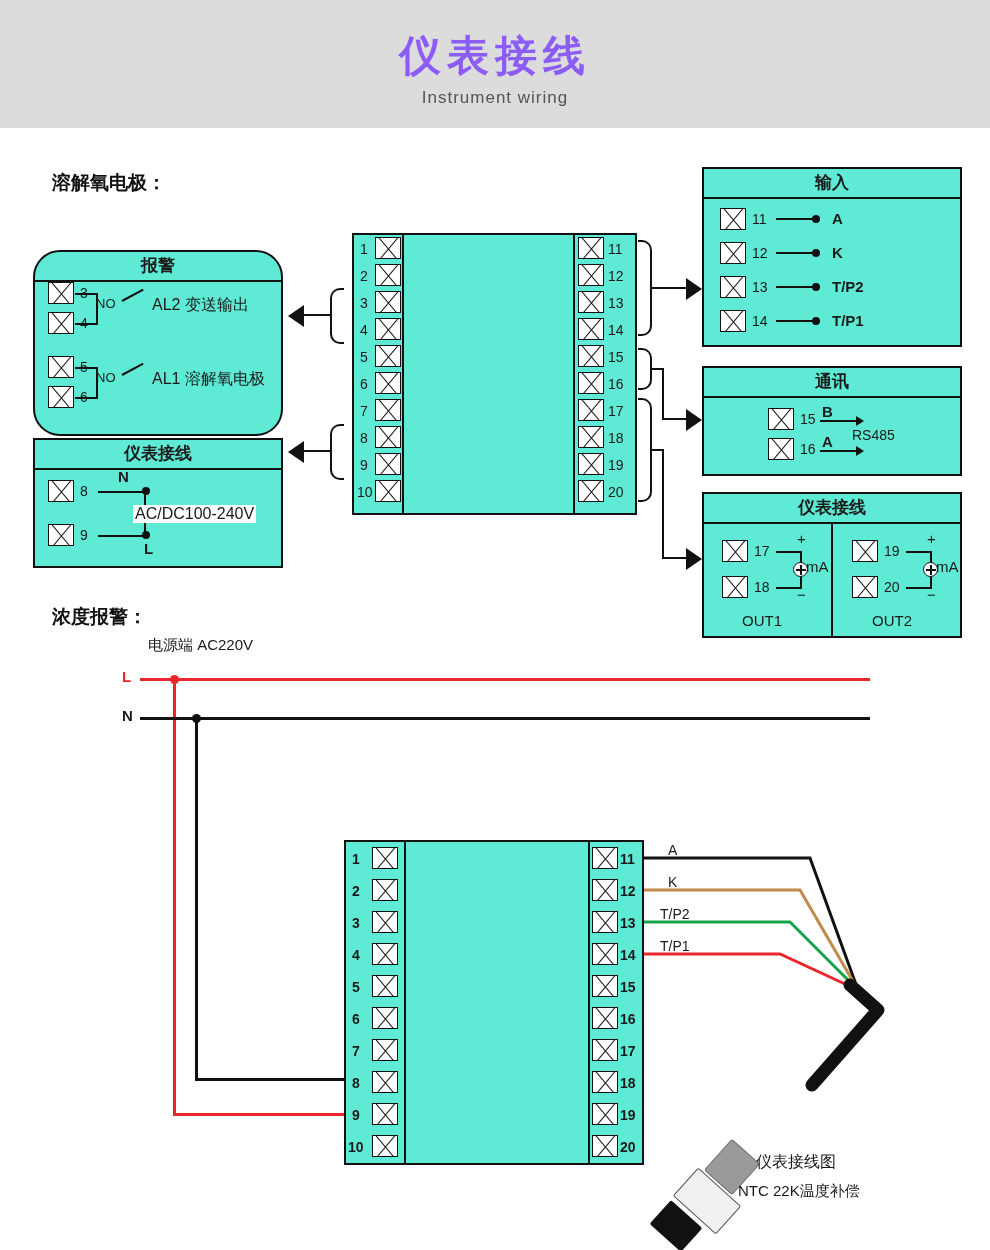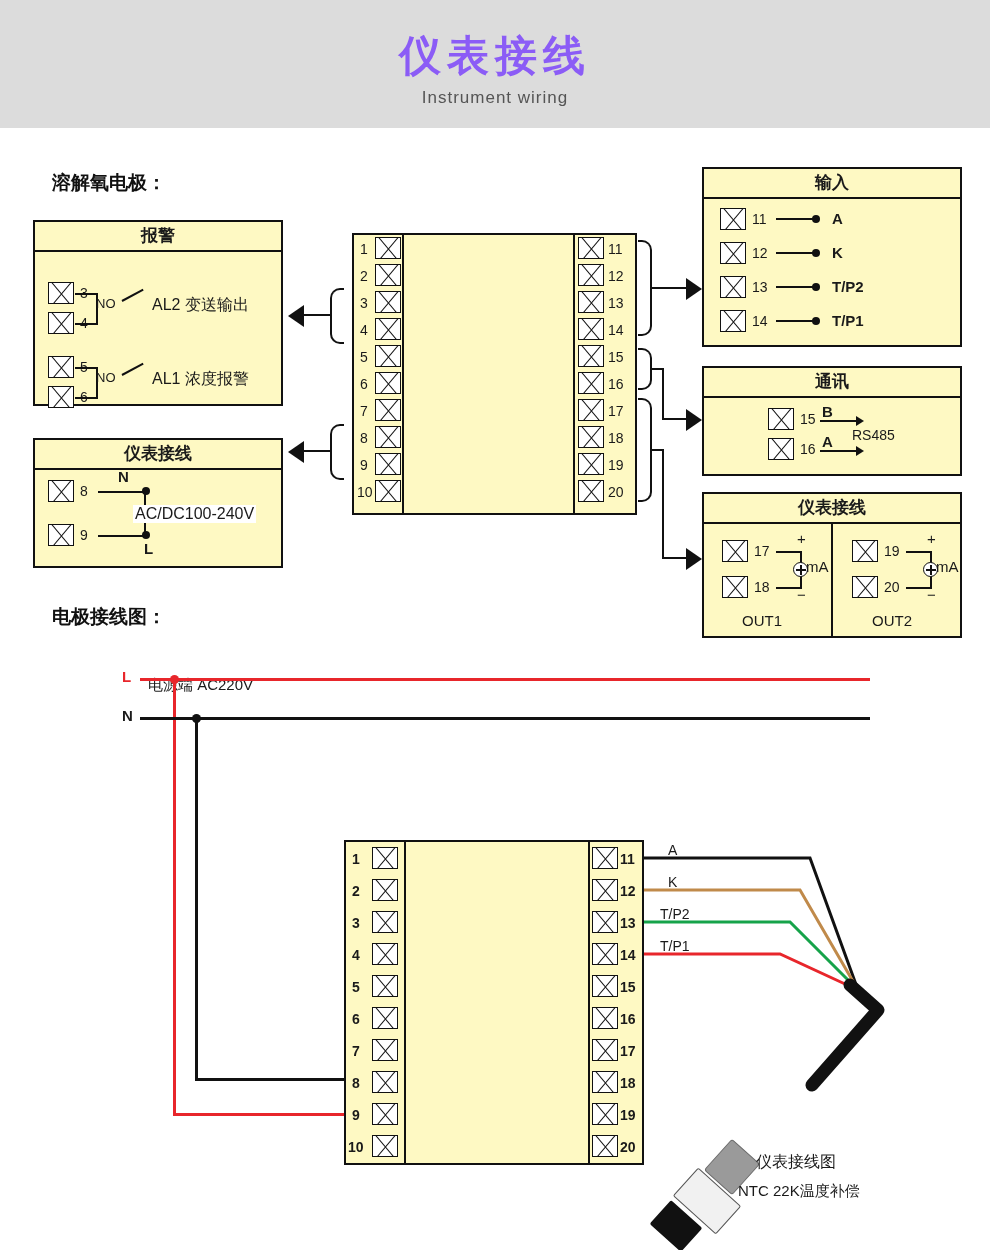--- a/index.html
+++ b/index.html
@@ -19,21 +19,21 @@
     font-size:42px;font-weight:bold;letter-spacing:6px;color:#8b5cf6;
   }
   .banner-sub{
     position:absolute;left:0;top:88px;width:990px;text-align:center;
     font-size:17px;color:#555;letter-spacing:1px;
   }
   .section-title{
     position:absolute;font-size:19px;font-weight:bold;color:#111;
   }
   .box{
-    position:absolute;border:2px solid #111;background:#fef9c3;box-sizing:border-box;
+    position:absolute;border:2px solid #111;background:#5eead4;box-sizing:border-box;
   }
   .box-hdr{
     position:absolute;left:0;top:0;width:100%;height:30px;
     border-bottom:2px solid #111;box-sizing:border-box;
     text-align:center;font-size:17px;font-weight:bold;line-height:28px;
   }
   
   .term{
     position:absolute;width:26px;height:22px;border:1.5px solid #111;box-sizing:border-box;
     background:#fff;overflow:hidden;
@@ -81,23 +81,23 @@
   .probe-white{position:absolute;background:#f1f1f1;border:1px solid #555;box-sizing:border-box;}
 </style>
 </head>
 <body>
 
 <div class="banner"></div>
 <div class="banner-title">仪表接线</div>
 <div class="banner-sub">Instrument wiring</div>
 
 <div class="section-title" style="left:52px;top:170px;">溶解氧电极：</div>
-<div class="section-title" style="left:52px;top:604px;">电极接线图：</div>
-
-<div class="box" style="left:33px;top:220px;width:250px;height:186px;">
+<div class="section-title" style="left:52px;top:604px;">浓度报警：</div>
+
+<div class="box" style="left:33px;top:250px;width:250px;height:186px;border-radius:27px;">
   <div class="box-hdr">报警</div>
 </div>
 <div class="term" style="left:48px;top:282px;"></div>
 <div class="tnum" style="left:80px;top:285px;">3</div>
 <div class="term" style="left:48px;top:312px;"></div>
 <div class="tnum" style="left:80px;top:315px;">4</div>
 <div class="term" style="left:48px;top:356px;"></div>
 <div class="tnum" style="left:80px;top:359px;">5</div>
 <div class="term" style="left:48px;top:386px;"></div>
 <div class="tnum" style="left:80px;top:389px;">6</div>
@@ -107,21 +107,21 @@
 <div class="line" style="left:96px;top:293px;width:2px;height:32px;"></div>
 <div class="lbl" style="left:96px;top:296px;font-size:13px;">NO</div>
 <div class="line" style="left:122px;top:300px;width:24px;height:2px;transform:rotate(-28deg);transform-origin:left center;"></div>
 <div class="lbl" style="left:152px;top:295px;font-size:16px;">AL2  变送输出</div>
 
 <div class="line" style="left:75px;top:367px;width:22px;height:2px;"></div>
 <div class="line" style="left:75px;top:397px;width:22px;height:2px;"></div>
 <div class="line" style="left:96px;top:367px;width:2px;height:32px;"></div>
 <div class="lbl" style="left:96px;top:370px;font-size:13px;">NO</div>
 <div class="line" style="left:122px;top:374px;width:24px;height:2px;transform:rotate(-28deg);transform-origin:left center;"></div>
-<div class="lbl" style="left:152px;top:369px;font-size:16px;">AL1  浓度报警</div>
+<div class="lbl" style="left:152px;top:369px;font-size:16px;">AL1  溶解氧电极</div>
 
 <div class="box" style="left:33px;top:438px;width:250px;height:130px;">
   <div class="box-hdr">仪表接线</div>
 </div>
 <div class="term" style="left:48px;top:480px;"></div>
 <div class="tnum" style="left:80px;top:483px;">8</div>
 <div class="term" style="left:48px;top:524px;"></div>
 <div class="tnum" style="left:80px;top:527px;">9</div>
 <div class="lbl-b" style="left:118px;top:468px;">N</div>
 <div class="lbl-b" style="left:144px;top:540px;">L</div>
@@ -262,21 +262,21 @@
 <div class="tnum" style="left:884px;top:579px;">20</div>
 <div class="line" style="left:906px;top:551px;width:26px;height:2px;"></div>
 <div class="line" style="left:906px;top:587px;width:26px;height:2px;"></div>
 <div class="line" style="left:930px;top:551px;width:2px;height:38px;"></div>
 <div class="circ" style="left:923px;top:562px;background:#fff;"></div>
 <div class="plusminus" style="left:927px;top:530px;">+</div>
 <div class="plusminus" style="left:927px;top:586px;">−</div>
 <div class="lbl" style="left:936px;top:558px;">mA</div>
 <div class="lbl" style="left:872px;top:612px;font-size:15px;">OUT2</div>
 
-<div class="lbl" style="left:148px;top:676px;font-size:15px;">电源端  AC220V</div>
+<div class="lbl" style="left:148px;top:636px;font-size:15px;">电源端  AC220V</div>
 <div class="lbl-b" style="left:122px;top:668px;color:#e8262b;">L</div>
 <div class="lbl-b" style="left:122px;top:707px;">N</div>
 
 <div class="redline" style="left:140px;top:678px;width:730px;height:2.5px;"></div>
 <div class="reddot" style="left:170px;top:675px;"></div>
 <div class="redline" style="left:173px;top:678px;width:2.5px;height:438px;"></div>
 <div class="redline" style="left:173px;top:1113px;width:175px;height:2.5px;"></div>
 
 <div class="line" style="left:140px;top:717px;width:730px;height:2.5px;"></div>
 <div class="blackdot" style="left:192px;top:714px;"></div>

